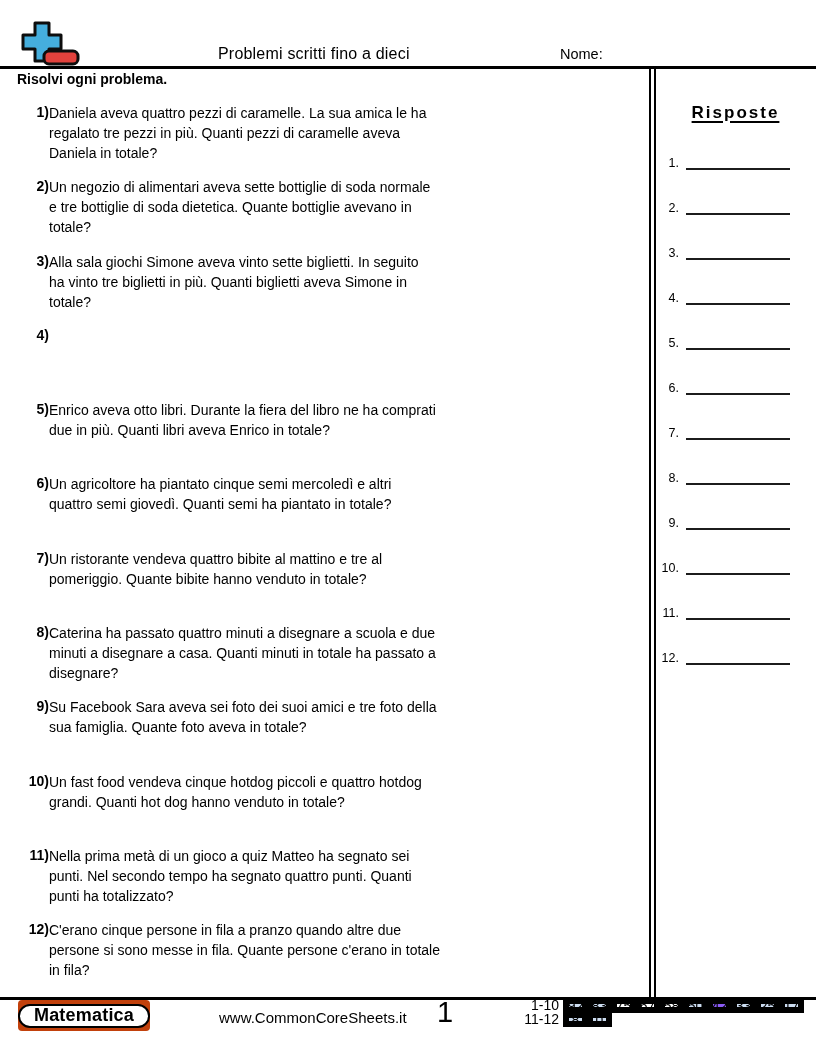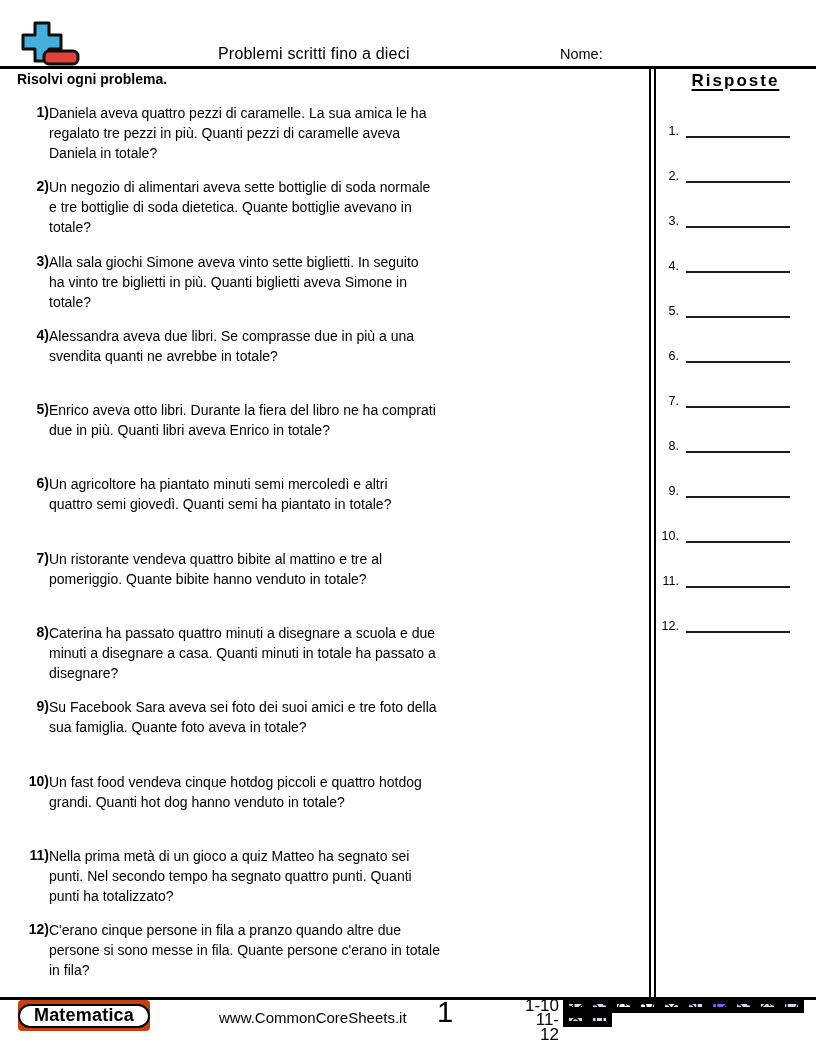--- a/index.html
+++ b/index.html
@@ -22,39 +22,39 @@
   .problem-text { margin-left:0; font-size:14px; line-height:20px; white-space:pre-line; }
 
   
   .divider { position:absolute; left:649px; top:69px; height:928px; width:7px;
              border-left:2px solid #000; border-right:2px solid #000; }
 
   
   .answers { position:absolute; left:657px; top:71px; width:157px; }
   .answers-title { text-align:center; font-size:17px; font-weight:bold; letter-spacing:2px;
                    text-decoration:underline; text-underline-offset:3px;
-                   text-decoration-thickness:1.5px; }
+                   text-decoration-thickness:1.5px;margin-top:32px; }
   .answer-items { margin-top:25px; }
   .answer-item { display:flex; align-items:flex-end; height:22px; margin-bottom:23px; }
   .answer-num { flex:none; width:22px; text-align:right; font-size:12.5px; line-height:14px; }
   .answer-line { margin-left:7px; width:104px; height:100%;
                  border-bottom:2px solid #1c1c1c; }
 
   
   .footer-rule { position:absolute; left:0; top:997px; width:816px; height:3px; background:#000; }
   .brand-badge { position:absolute; left:18px; top:1000px; width:132px; height:31px;
                  background:#c2410c; border-radius:4px; display:flex; align-items:center;
                  }
   .brand-pill { background:#fff; border:2.5px solid #000; border-radius:16px;
                 width:136px; height:24px; display:flex; align-items:center;
                 justify-content:center; font-weight:bold; font-size:18px; letter-spacing:.2px; }
   .website { position:absolute; left:171px; top:1009px; font-size:15px;margin-left:48px; }
   .page-number { position:absolute; left:418px; top:996px; width:54px; text-align:center;
                  font-size:29px; }
-  .score-table { position:absolute; left:518px; top:998px; font-size:17px; }
+  .score-table { position:absolute; left:518px; top:998px; font-size:14px; }
   .score-row { display:flex; height:15px; }
   .score-row + .score-row { margin-top:-1px; }
   .score-label { flex:none; width:46px; text-align:right; padding-right:5px; line-height:15px; }
   .score-cell { flex:none; width:25px; border:6px solid #000000; margin-left:-1px;
                 display:flex; align-items:center; justify-content:center; background:#fff; }
 </style>
 </head>
 <body>
 
 <div class="page">
@@ -82,31 +82,29 @@
 totale?</div>
     </div>
     <div class="problem">
       <div class="problem-num">3)</div>
       <div class="problem-text">Alla sala giochi Simone aveva vinto sette biglietti. In seguito
 ha vinto tre biglietti in più. Quanti biglietti aveva Simone in
 totale?</div>
     </div>
     <div class="problem">
       <div class="problem-num">4)</div>
-      <div class="problem-text">Alessandra aveva due libri. Se comprasse due in più a una
-svendita quanti ne avrebbe in totale?</div>
     </div>
     <div class="problem">
       <div class="problem-num">5)</div>
       <div class="problem-text">Enrico aveva otto libri. Durante la fiera del libro ne ha comprati
 due in più. Quanti libri aveva Enrico in totale?</div>
     </div>
     <div class="problem">
       <div class="problem-num">6)</div>
-      <div class="problem-text">Un agricoltore ha piantato minuti semi mercoledì e altri
+      <div class="problem-text">Un agricoltore ha piantato cinque semi mercoledì e altri
 quattro semi giovedì. Quanti semi ha piantato in totale?</div>
     </div>
     <div class="problem">
       <div class="problem-num">7)</div>
       <div class="problem-text">Un ristorante vendeva quattro bibite al mattino e tre al
 pomeriggio. Quante bibite hanno venduto in totale?</div>
     </div>
     <div class="problem">
       <div class="problem-num">8)</div>
       <div class="problem-text">Caterina ha passato quattro minuti a disegnare a scuola e due

